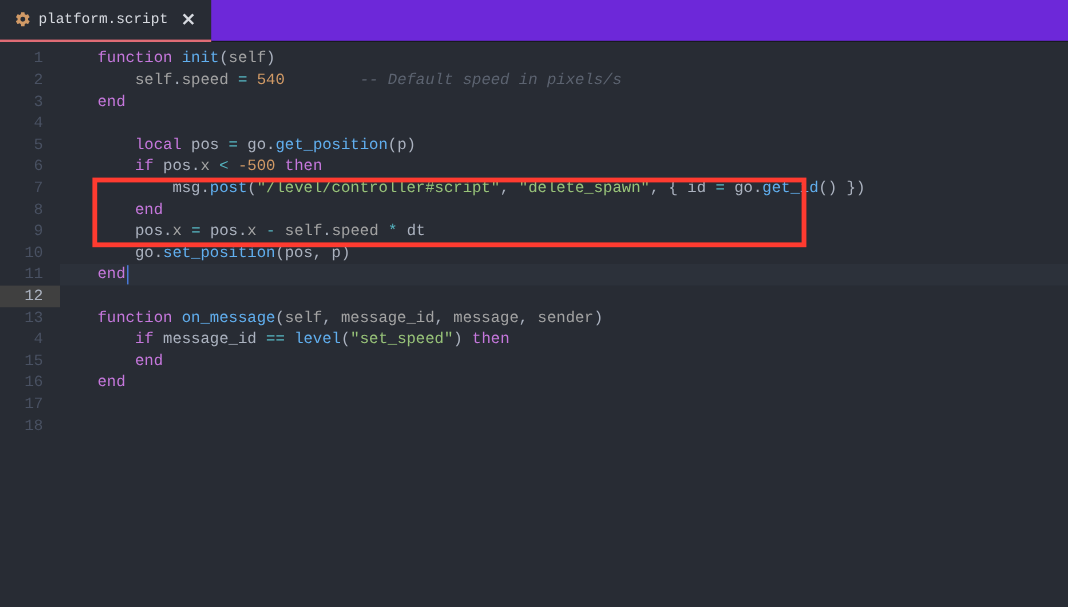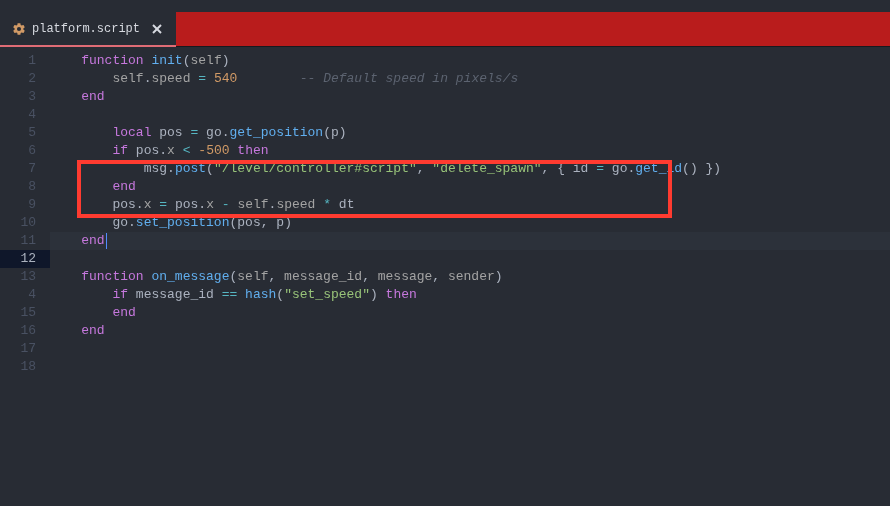--- a/index.html
+++ b/index.html
@@ -10,26 +10,25 @@
     body {
       background: #282c34;
       font-family: 'Consolas', 'Monaco', 'Courier New', monospace;
       font-size: 13px;
       width: 890px;
       height: 506px;
       overflow: hidden;
       color: #abb2bf;
     }
     .tab-bar {
-      background: #b91c1c;
+      background: #6d28d9;
       height: 35px;
       display: flex;
-      align-items: flex-start;
+      align-items: center;
       border-bottom: 1px solid #181a1f;
-      margin-top: 12px;
     }
     .tab {
       height: 35px;
       padding: 0 12px;
       display: flex;
       align-items: center;
       gap: 6px;
       background: #282c34;
       border-bottom: 2px solid #e06c75;
       cursor: pointer;
@@ -79,21 +78,21 @@
     .line-number {
       height: 18px;
       line-height: 18px;
       text-align: right;
       padding-right: 14px;
       color: #495162;
       font-size: 13px;
     }
     .line-number.active {
       color: #abb2bf;
-      background: #0f172a;
+      background: #404040;
     }
     .code-area {
       flex: 1;
       padding-top: 5px;
       position: relative;
     }
     .code-line {
       height: 18px;
       line-height: 18px;
       white-space: pre;
@@ -187,19 +186,19 @@
     <div class="code-line"></div>
     <div class="code-line"><span class="indent">    </span><span class="indent">    </span><span class="kw">local</span> <span class="punct">pos</span> <span class="op">=</span> <span class="punct">go</span><span class="punct">.</span><span class="fn">get_position</span><span class="punct">(</span><span class="punct">p</span><span class="punct">)</span></div>
     <div class="code-line"><span class="indent">    </span><span class="indent">    </span><span class="kw">if</span> <span class="punct">pos</span><span class="punct">.</span><span class="var">x</span> <span class="op">&lt;</span> <span class="num">-500</span> <span class="kw">then</span></div>
     <div class="code-line"><span class="indent">    </span><span class="indent">    </span><span class="indent">    </span><span class="punct">msg</span><span class="punct">.</span><span class="fn">post</span><span class="punct">(</span><span class="str">"/level/controller#script"</span><span class="punct">, </span><span class="str">"delete_spawn"</span><span class="punct">, { </span><span class="punct">id</span> <span class="op">=</span> <span class="punct">go</span><span class="punct">.</span><span class="fn">get_id</span><span class="punct">() })</span></div>
     <div class="code-line"><span class="indent">    </span><span class="indent">    </span><span class="kw">end</span></div>
     <div class="code-line"><span class="indent">    </span><span class="indent">    </span><span class="punct">pos</span><span class="punct">.</span><span class="var">x</span> <span class="op">=</span> <span class="punct">pos</span><span class="punct">.</span><span class="var">x</span> <span class="op">-</span> <span class="var">self</span><span class="punct">.</span><span class="var">speed</span> <span class="op">*</span> <span class="punct">dt</span></div>
     <div class="code-line"><span class="indent">    </span><span class="indent">    </span><span class="punct">go</span><span class="punct">.</span><span class="fn">set_position</span><span class="punct">(</span><span class="punct">pos</span><span class="punct">, </span><span class="punct">p</span><span class="punct">)</span></div>
     <div class="code-line active"><span class="indent">    </span><span class="kw">end</span><span class="cursor"></span></div>
     <div class="code-line"></div>
     <div class="code-line"><span class="indent">    </span><span class="kw">function</span> <span class="fn">on_message</span><span class="punct">(</span><span class="var">self</span><span class="punct">, </span><span class="var">message_id</span><span class="punct">, </span><span class="var">message</span><span class="punct">, </span><span class="var">sender</span><span class="punct">)</span></div>
-    <div class="code-line"><span class="indent">    </span><span class="indent">    </span><span class="kw">if</span> <span class="punct">message_id</span> <span class="op">==</span> <span class="fn">hash</span><span class="punct">(</span><span class="str">"set_speed"</span><span class="punct">)</span> <span class="kw">then</span></div>
+    <div class="code-line"><span class="indent">    </span><span class="indent">    </span><span class="kw">if</span> <span class="punct">message_id</span> <span class="op">==</span> <span class="fn">level</span><span class="punct">(</span><span class="str">"set_speed"</span><span class="punct">)</span> <span class="kw">then</span></div>
     <div class="code-line"><span class="indent">    </span><span class="indent">    </span><span class="kw">end</span></div>
     <div class="code-line"><span class="indent">    </span><span class="kw">end</span></div>
   </div>
 
   <div class="scrollbar-track"></div>
 </div>
 
 </body></html>

